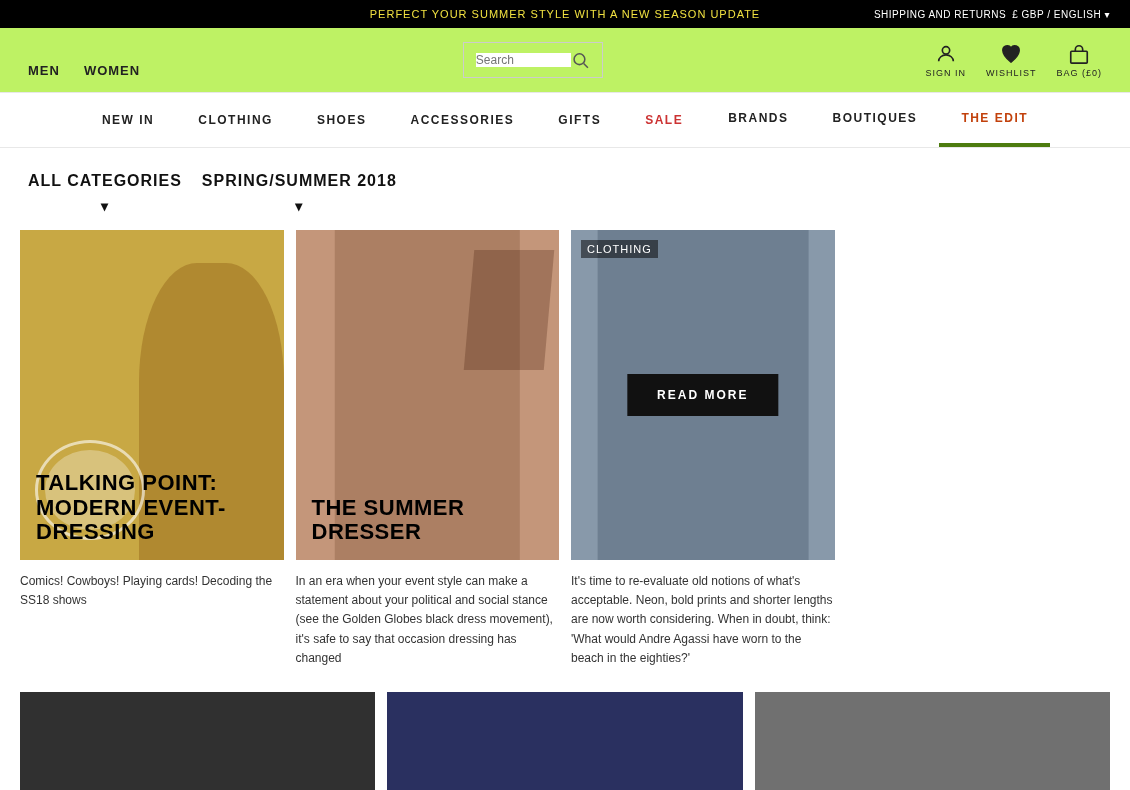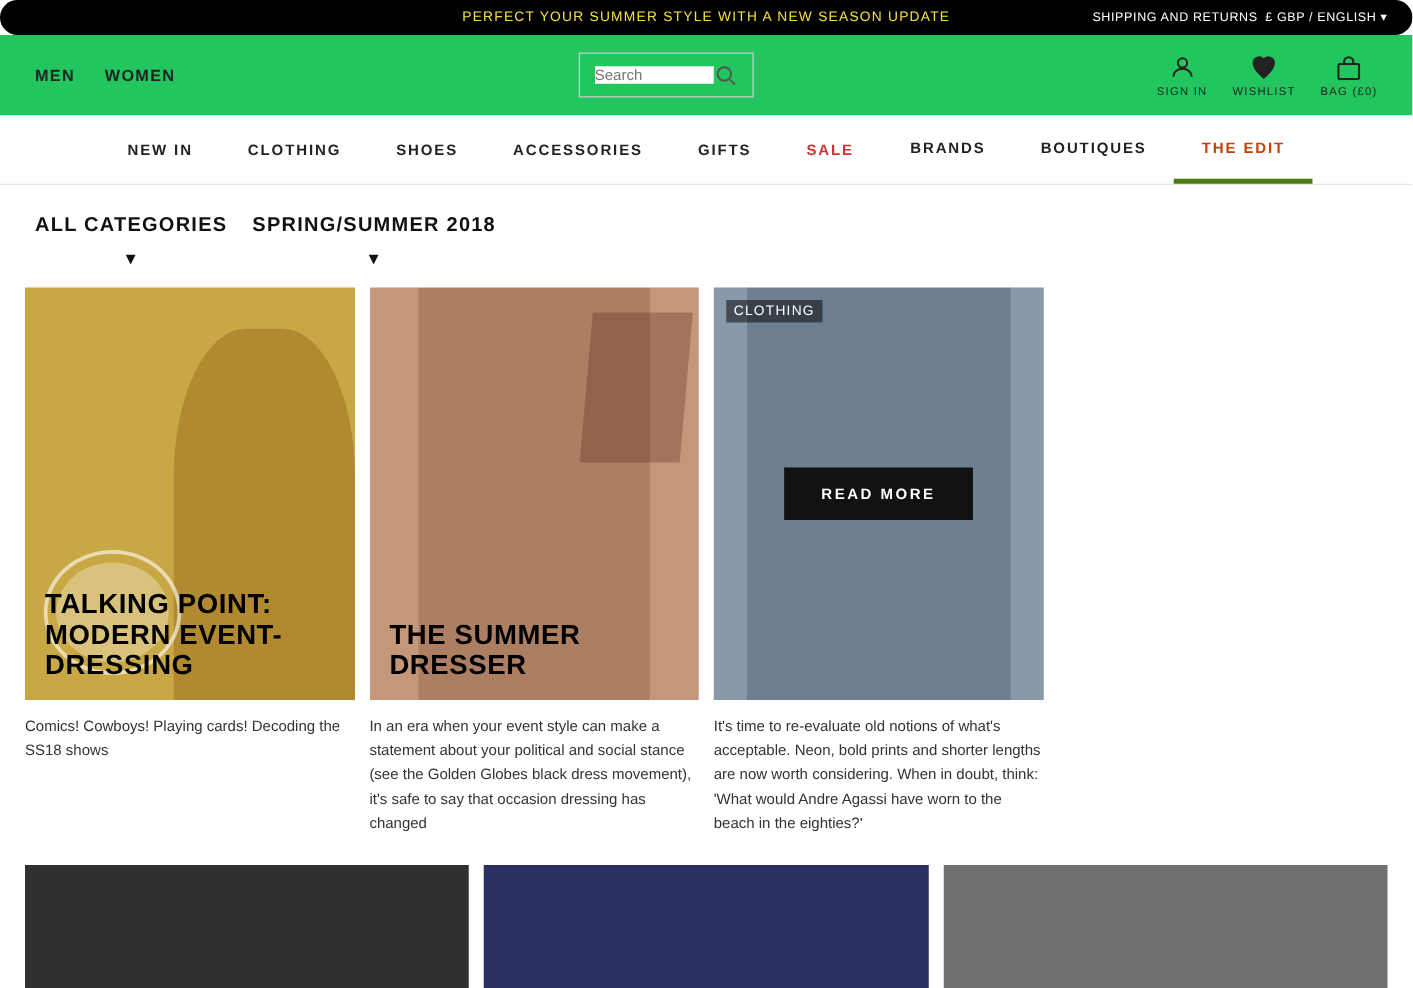--- a/index.html
+++ b/index.html
@@ -10,41 +10,40 @@
       background: #000;
       color: #f0e040;
       text-align: center;
       font-size: 11px;
       letter-spacing: 1px;
       padding: 8px 0;
       display: flex;
       align-items: center;
       justify-content: center;
       position: relative;
-      border-radius: 14px;
     }
     .announcement-right {
       position: absolute;
       right: 20px;
       color: #fff;
       font-size: 10px;
       letter-spacing: 0.5px;
       display: flex;
       align-items: center;
       gap: 6px;
     }
     .announcement-right span { font-size: 10px; }
 
     
     .header {
       display: flex;
-      align-items: center;
+      align-items: flex-end;
       justify-content: space-between;
       padding: 14px 28px;
-      background: #22c55e;
+      background: #bef264;
       border-bottom: 1px solid #e8e8e8;
     }
     .header-left {
       display: flex;
       gap: 24px;
       align-items: center;
     }
     .header-left a {
       font-size: 13px;
       font-weight: 600;

